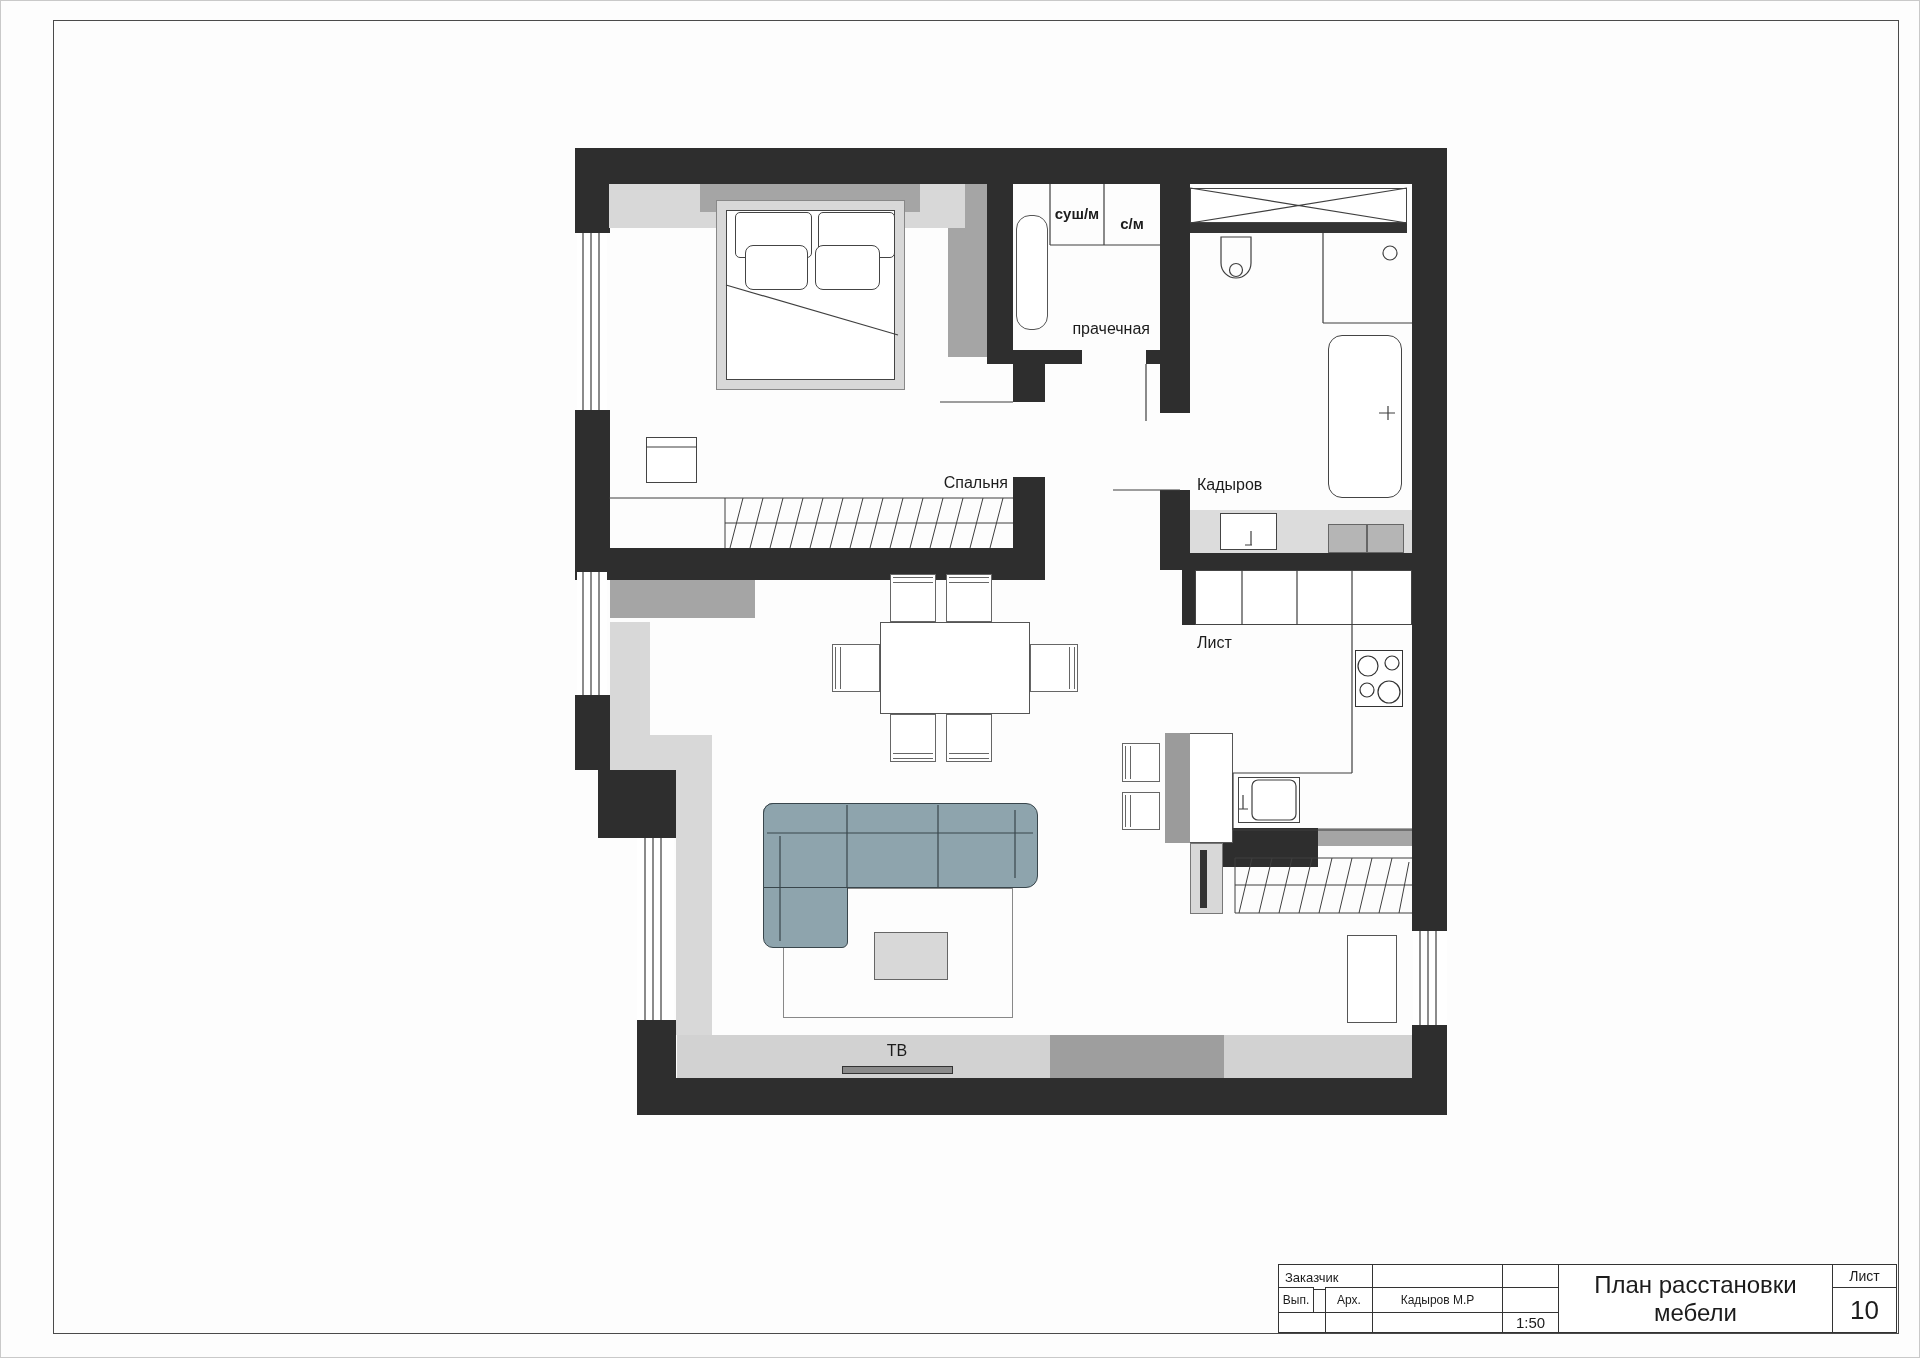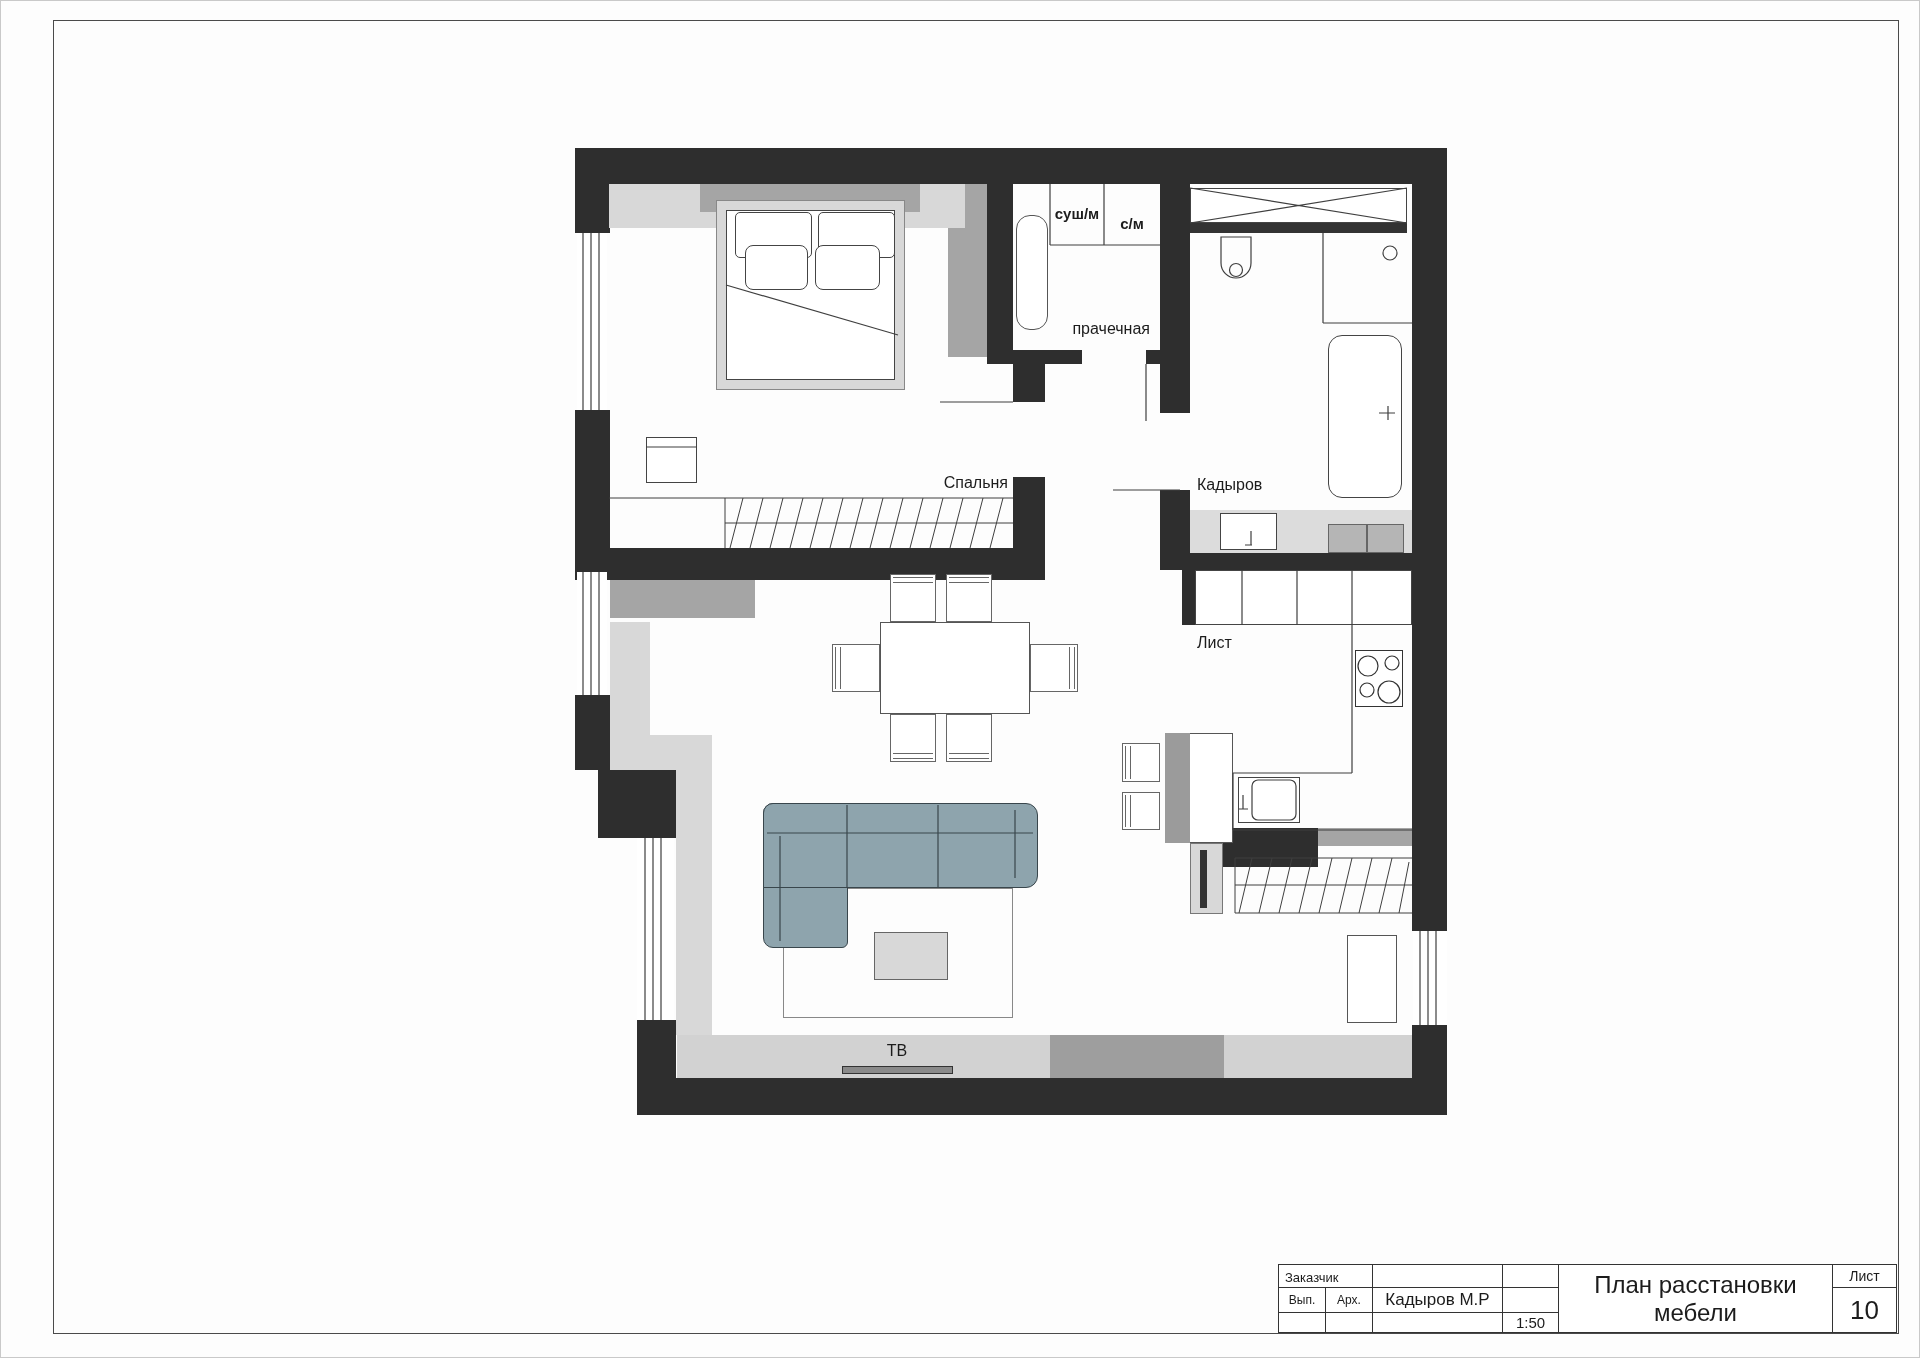--- a/index.html
+++ b/index.html
@@ -221,27 +221,27 @@
       </g>
     </svg>
   </div>
 
   <div>
     <div class="tb pad" style="left:1278px;top:1264px;width:95px;height:26px;">
       <span>Заказчик</span>
     </div>
     <div class="tb" style="left:1372px;top:1264px;width:131px;height:24px;"></div>
     <div class="tb" style="left:1502px;top:1264px;width:57px;height:24px;"></div>
-    <div class="tb center" style="left:1278px;top:1287px;width:48px;height:26px;font-size:12px;">
+    <div class="tb center" style="left:1278px;top:1287px;width:36px;height:26px;font-size:12px;">
       <span>Вып.</span>
     </div>
     <div class="tb center" style="left:1325px;top:1287px;width:48px;height:26px;font-size:12px;">
       <span>Арх.</span>
     </div>
-    <div class="tb center" style="left:1372px;top:1287px;width:131px;height:26px;font-size:17px;">
+    <div class="tb center" style="left:1372px;top:1287px;width:131px;height:26px;font-size:12px;">
       <span>Кадыров М.Р</span>
     </div>
     <div class="tb" style="left:1502px;top:1287px;width:57px;height:26px;"></div>
     <div class="tb" style="left:1278px;top:1312px;width:48px;height:21px;"></div>
     <div class="tb" style="left:1325px;top:1312px;width:48px;height:21px;"></div>
     <div class="tb" style="left:1372px;top:1312px;width:131px;height:21px;"></div>
     <div class="tb center" style="left:1502px;top:1312px;width:57px;height:21px;font-size:15px;">
       <span>1:50</span>
     </div>
     <div class="tb center" style="left:1558px;top:1264px;width:275px;height:69px;font-size:24px;">

